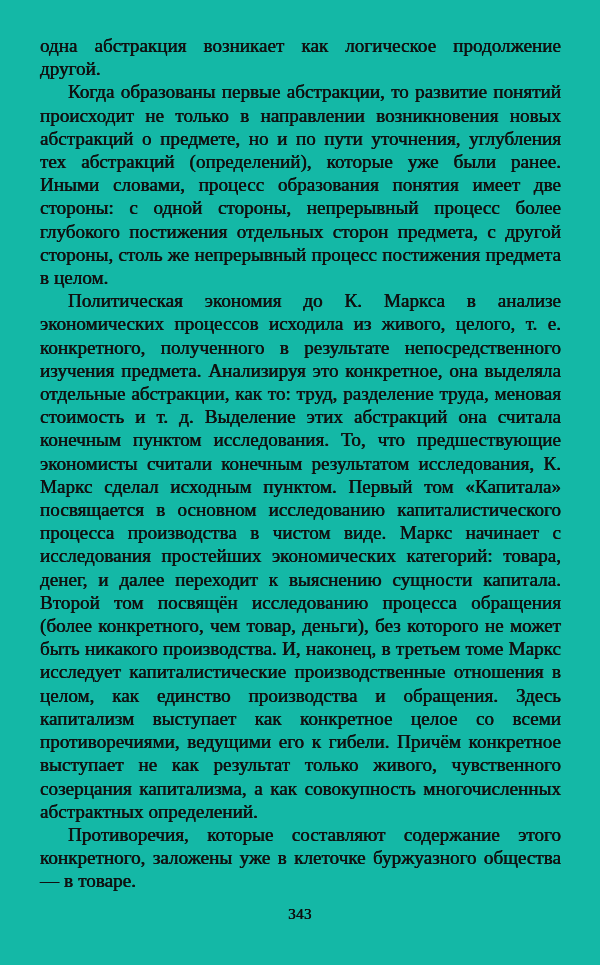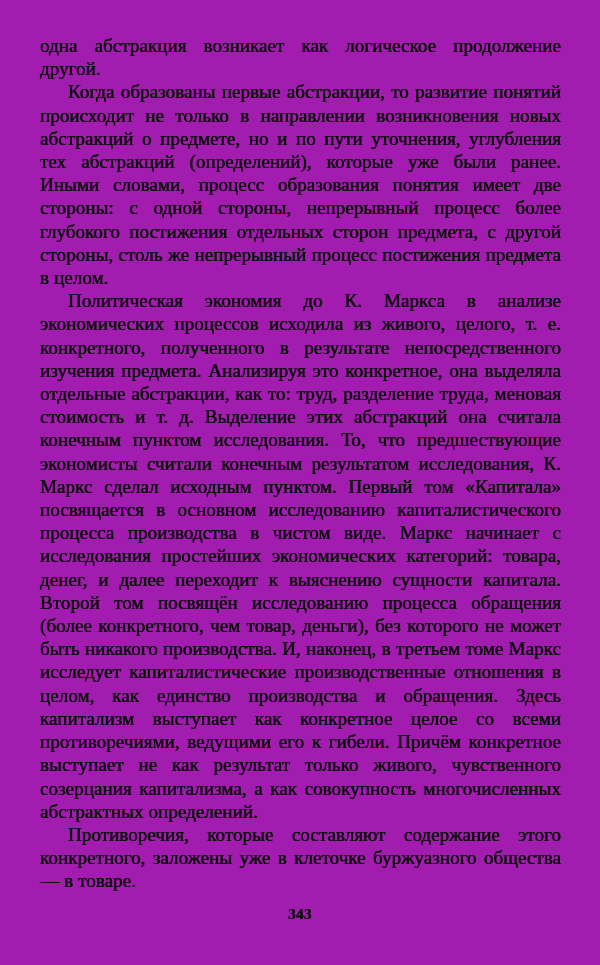--- a/index.html
+++ b/index.html
@@ -5,21 +5,21 @@
 <style>
   html, body {
     margin: 0;
     padding: 0;
     background: #ffffff;
   }
   .page {
     position: relative;
     width: 600px;
     height: 965px;
-    background: #a21caf;
+    background: #14b8a6;
     overflow: hidden;
     font-family: "Liberation Serif", "DejaVu Serif", serif;
     color: #101010;
     -webkit-font-smoothing: none;
   }
   .text-column {
     position: absolute;
     left: 40px;
     top: 34px;
     width: 521px;
@@ -44,21 +44,21 @@
   .para.continuation {
     text-indent: 0;
   }
   .folio {
     position: absolute;
     left: 0;
     right: 0;
     top: 906px;
     text-align: center;
     font-size: 15px;
-    font-weight: 700;
+    font-weight: 400;
     letter-spacing: 0.4px;
     color: #0d0d0d;
   }
 </style>
 </head>
 <body>
 
 <div class="page">
 
   <div class="text-column">

